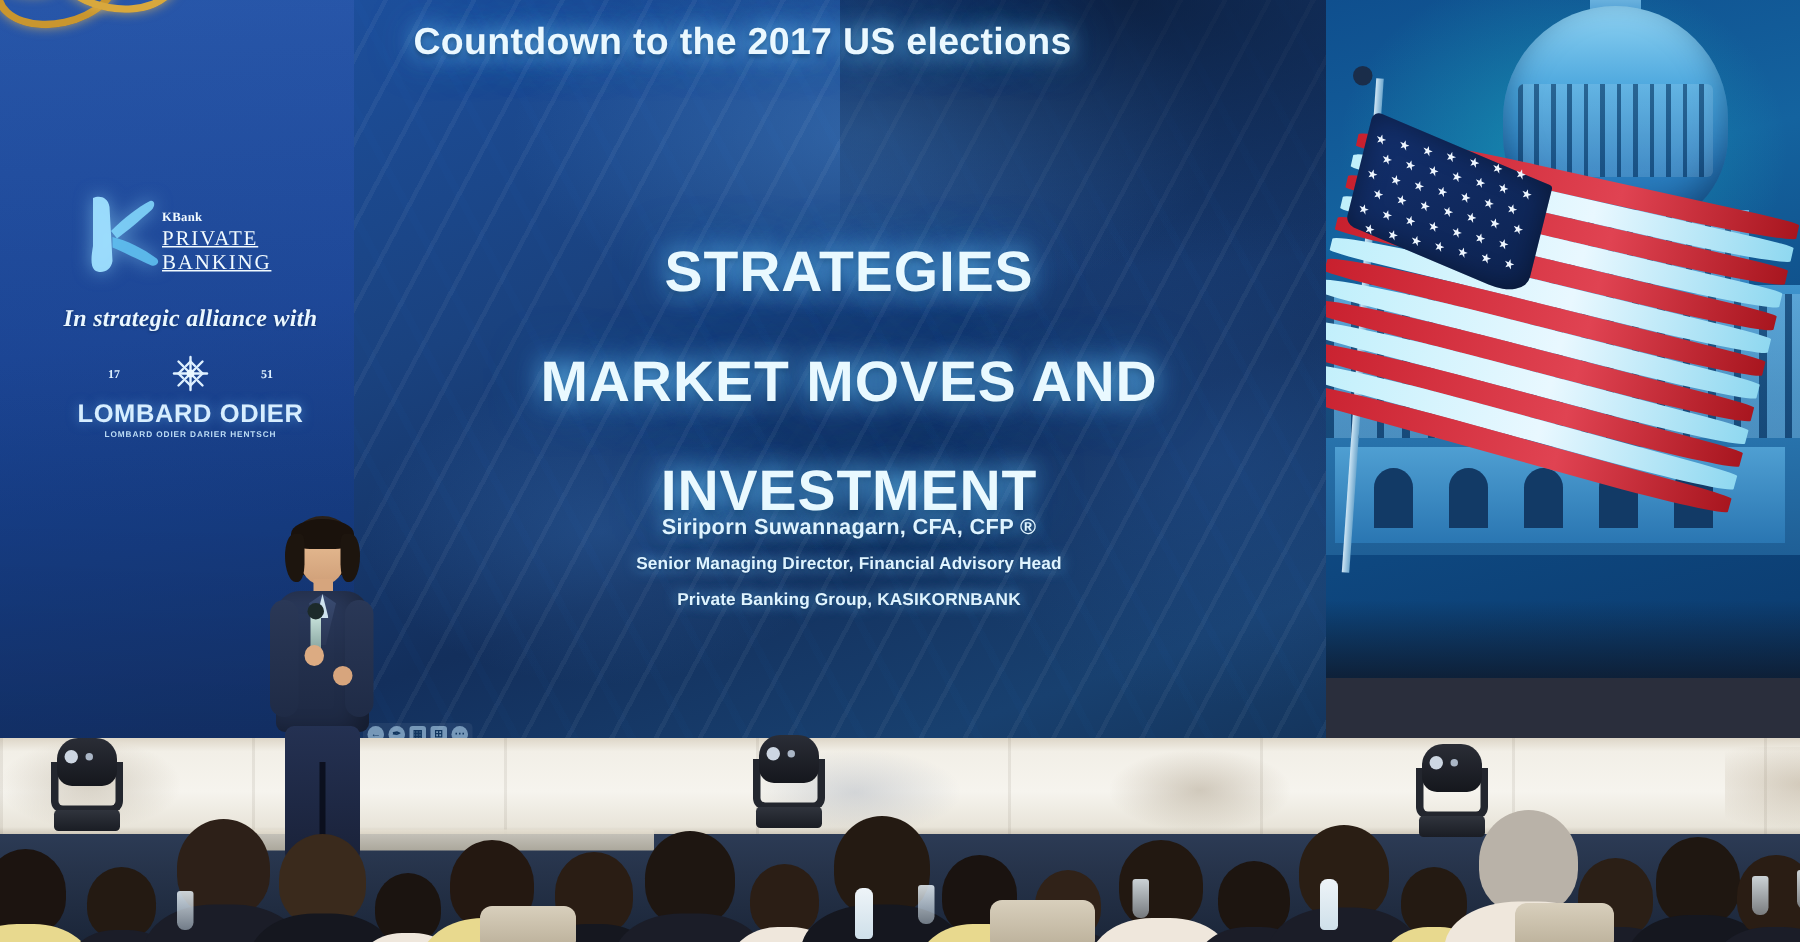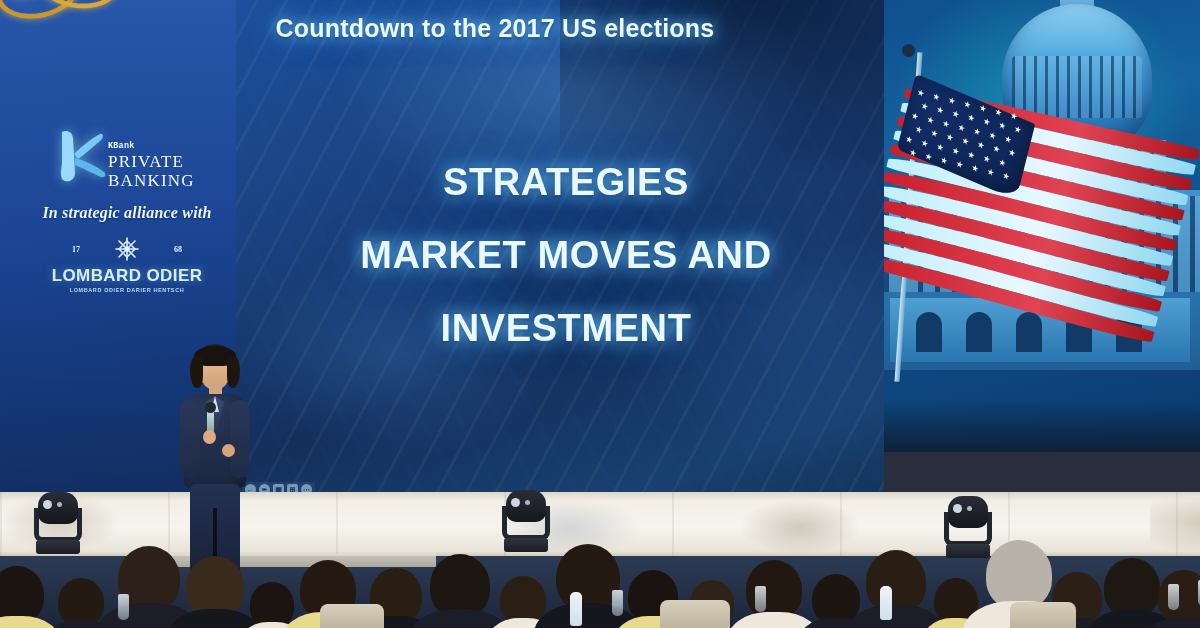--- a/index.html
+++ b/index.html
@@ -225,22 +225,22 @@
   .logo-lockup{ position:absolute; left:42px; top:124px; width:170px; text-align:center; }
   .kbank-row{ position:relative; height:66px; }
   .k-mark{
     position:absolute; left:6px; top:2px; width:62px; height:62px;
   }
   .k-mark svg{ display:block; filter:drop-shadow(0 0 6px rgba(150,220,255,.55)); }
   .kbank-words{
     position:absolute; left:66px; top:10px; text-align:left;
     font-family:"Liberation Serif", serif; color:#f2fbff;
   }
-  .kbank-small{ font-size:8.5px; font-weight:bold; letter-spacing:.2px;font-family:Liberation Mono, monospace; }
-  .kbank-pb{ font-size:17px; letter-spacing:1.2px; line-height:1.12; }
+  .kbank-small{ font-size:8.5px; font-weight:bold; letter-spacing:.2px; }
+  .kbank-pb{ font-size:14px; letter-spacing:1.2px; line-height:1.12;text-decoration:underline; }
   .alliance{
     margin-top:14px;
     font-family:"Liberation Serif", serif; font-style:italic; font-weight:bold;
     font-size:16px; color:#eaf7ff; letter-spacing:.2px;
     text-shadow:0 1px 2px rgba(0,30,70,.6);
   }
   .lo-block{ margin-top:14px; }
   .lo-snow{ position:relative; height:28px;text-align:right; }
   .lo-snow .flake{
     position:absolute; left:50%; top:0; transform:translateX(-50%);
@@ -521,20 +521,25 @@
     <div class="art-bottom-fade"></div>
     <div class="dark-lower-right"></div>
 
     <div class="kicker">Countdown to the 2017 US elections</div>
 
     <div class="slide-title">
       <div>STRATEGIES</div>
       <div>MARKET MOVES AND INVESTMENT</div>
     </div>
 
+    <div class="speaker-block">
+      <div class="speaker-name">Siriporn Suwannagarn, CFA, CFP ®</div>
+      <div class="speaker-role">Senior Managing Director, Financial Advisory Head</div>
+      <div class="speaker-role">Private Banking Group, KASIKORNBANK</div>
+    </div>
 
     <div class="logo-lockup">
       <div class="kbank-row">
         <span class="k-mark">
           <svg width="62" height="62" viewBox="0 0 62 62">
             <path d="M14 6 C18 4 24 5 25 12 L26 30 L27 48 C26 55 19 57 15 54 C12 51 13 44 14 38 Z" fill="#9fe0ff" opacity="0.95"></path>
             <path d="M26 28 C34 20 44 12 52 8 C55 7 56 11 53 14 C45 21 37 28 30 33 Z" fill="#7fd2f8" opacity="0.92"></path>
             <path d="M27 32 C36 34 48 40 56 46 C59 48 57 52 53 51 C44 47 34 42 27 39 Z" fill="#5fc0ef" opacity="0.9"></path>
           </svg>
         </span>
@@ -562,21 +567,21 @@
                 <line x1="13" y1="21" x2="10" y2="18"></line>
                   <line x1="13" y1="21" x2="16" y2="18"></line>
                 <line x1="5" y1="13" x2="8" y2="10"></line>
                   <line x1="5" y1="13" x2="8" y2="16"></line>
                 <line x1="21" y1="13" x2="18" y2="10"></line>
                   <line x1="21" y1="13" x2="18" y2="16"></line>
               </g>
               <circle cx="13" cy="13" r="2.6" fill="#eaf7ff"></circle>
             </svg>
           </span>
-          <span class="lo-year r">68</span>
+          <span class="lo-year r">51</span>
         </div>
         <div class="lo-name">LOMBARD ODIER</div>
         <div class="lo-tag">LOMBARD ODIER DARIER HENTSCH</div>
       </div>
     </div>
 
     <div class="ppt-toolbar" id="ppt-toolbar">
         <div class="ppt-btn">←</div>
         <div class="ppt-btn">✒</div>
         <div class="ppt-btn sq">▦</div>

